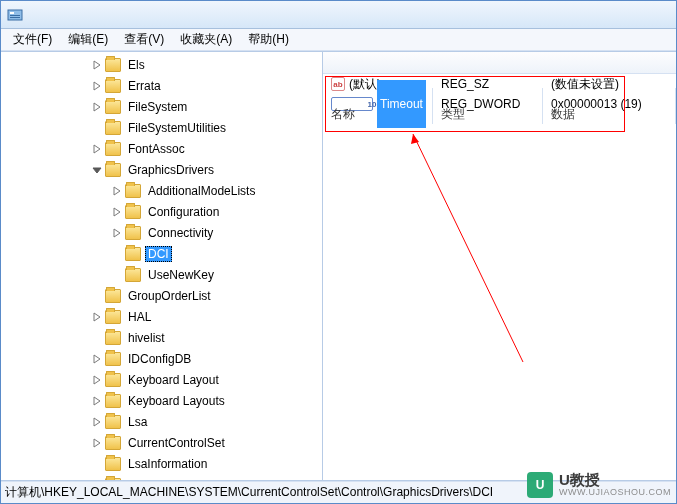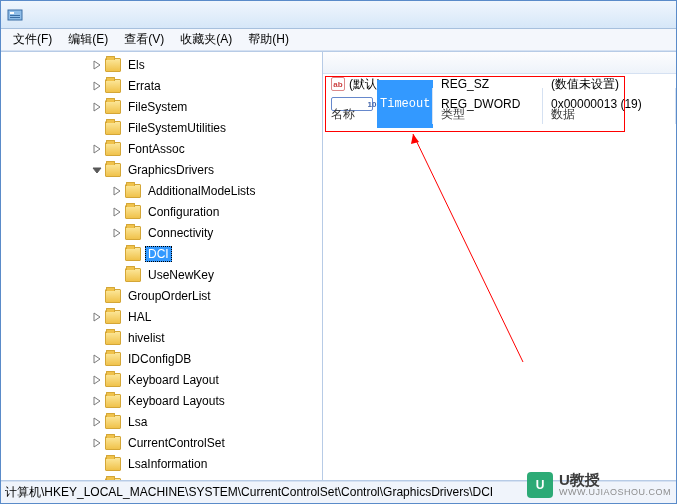--- a/index.html
+++ b/index.html
@@ -39,21 +39,21 @@
 .col-data { flex: 1; }
 
 .list-row { display: flex; height: 20px; align-items: center; }
 .list-row .cell { padding: 2px 8px; overflow: hidden; white-space: nowrap; }
 .list-row .name-cell { width: 110px; display: flex; align-items: center; }
 .list-row .type-cell { width: 110px; }
 .list-row .data-cell { flex: 1; }
 .reg-icon { width: 14px; height: 14px; margin-right: 4px; display: inline-flex; align-items: center; justify-content: center; font-size: 8px; font-weight: bold; border-radius: 2px; }
 .reg-icon.sz { background: #fff; border: 1px solid #d88; color: #c44; }
 .reg-icon.dw { background: #fff; border: 1px solid #68c; color: #46a; padding-left: 40px; }
-.list-row.selected .name-cell .name-txt { background: #3399ff; color: #fff; padding: 17px 3px; font-family: Liberation Mono, monospace; }
+.list-row.selected .name-cell .name-txt { background: #3399ff; color: #fff; padding: 17px 3px; }
 
 .statusbar { height: 22px; background: #f0f4fb; border-top: 1px solid #d5e1f2; display: flex; align-items: center; padding: 0 4px; font-size: 11px; color: #000; overflow: hidden; white-space: nowrap; }
 
 .annot-box { position: absolute; border: 1px solid #ff0000; pointer-events: none; }
 .annot-arrow { position: absolute; pointer-events: none; }
 
 .watermark { position: absolute; right: 6px; bottom: 6px; display: flex; align-items: center; gap: 6px; opacity: 0.95; pointer-events: none; }
 .watermark .wm-icon { width: 26px; height: 26px; background: #22a76f; border-radius: 4px; display: flex; align-items: center; justify-content: center; color: #fff; font-weight: bold; font-size: 16px; }
 .watermark .wm-txt { display: flex; flex-direction: column; line-height: 1.1; }
 .watermark .wm-txt .big { font-size: 15px; font-weight: bold; color: #333; }

